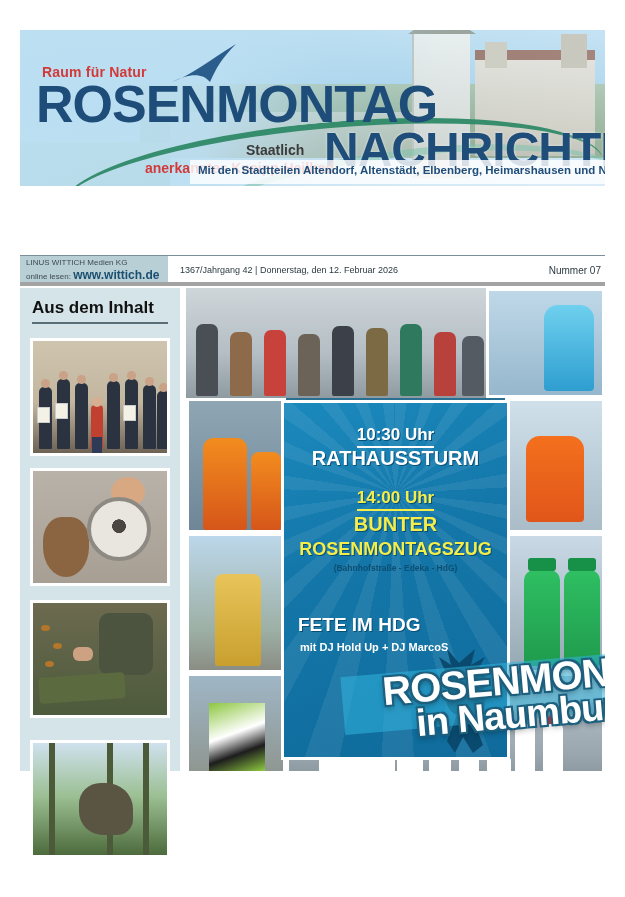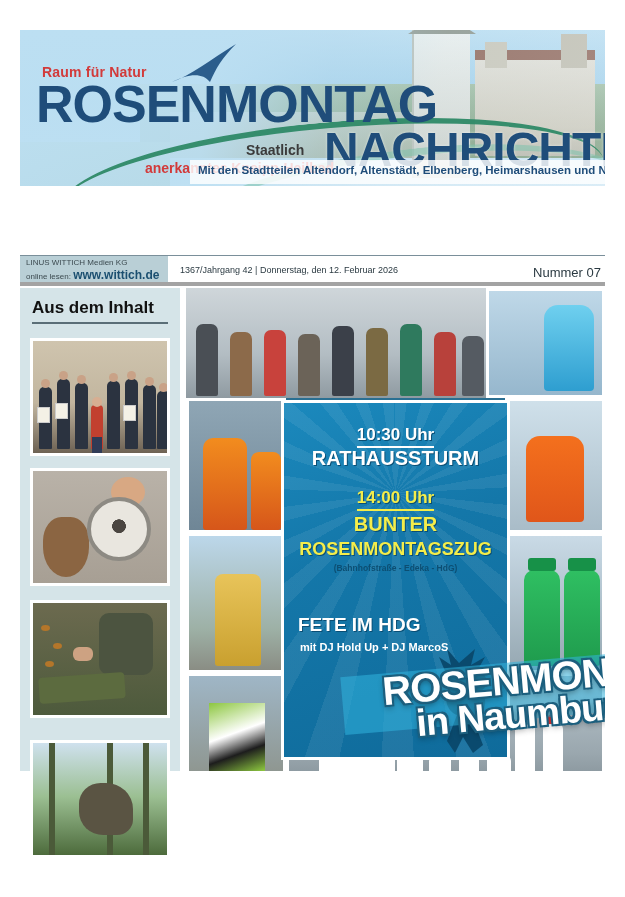--- a/index.html
+++ b/index.html
@@ -86,21 +86,21 @@
 
   
   .infobar{position:absolute;left:20px;top:255px;width:585px;height:26px;
            border-top:1px solid #7a8f9a;border-bottom:4px solid #a3a3a3;}
   .ib-left{position:absolute;left:0;top:0;width:148px;height:100%;
            background:#b9cfd6;}
   .ib-left .l1{position:absolute;left:6px;top:2px;font-size:8px;color:#3c4a50;}
   .ib-left .l2{position:absolute;left:6px;top:12px;font-size:8px;color:#3c4a50;}
   .ib-left .l2 b{color:#1b4f70;font-size:12px;}
   .ib-mid{position:absolute;left:160px;top:9px;font-size:9px;color:#2b3a42;}
-  .ib-right{position:absolute;right:4px;top:9px;font-size:13px;color:#2b3a42;}
+  .ib-right{position:absolute;right:4px;top:9px;font-size:10px;color:#2b3a42;}
 
   
   .content{position:absolute;left:20px;top:288px;width:585px;height:483px;}
 
   
   .sidebar{position:absolute;left:0;top:0;width:160px;height:100%;
            background:#d5e4e8;}
   .sb-title{position:absolute;left:12px;top:10px;font-size:17px;font-weight:800;
             color:#111;}
   .sb-rule{position:absolute;left:12px;top:34px;width:136px;height:2px;background:#5a6e77;}

